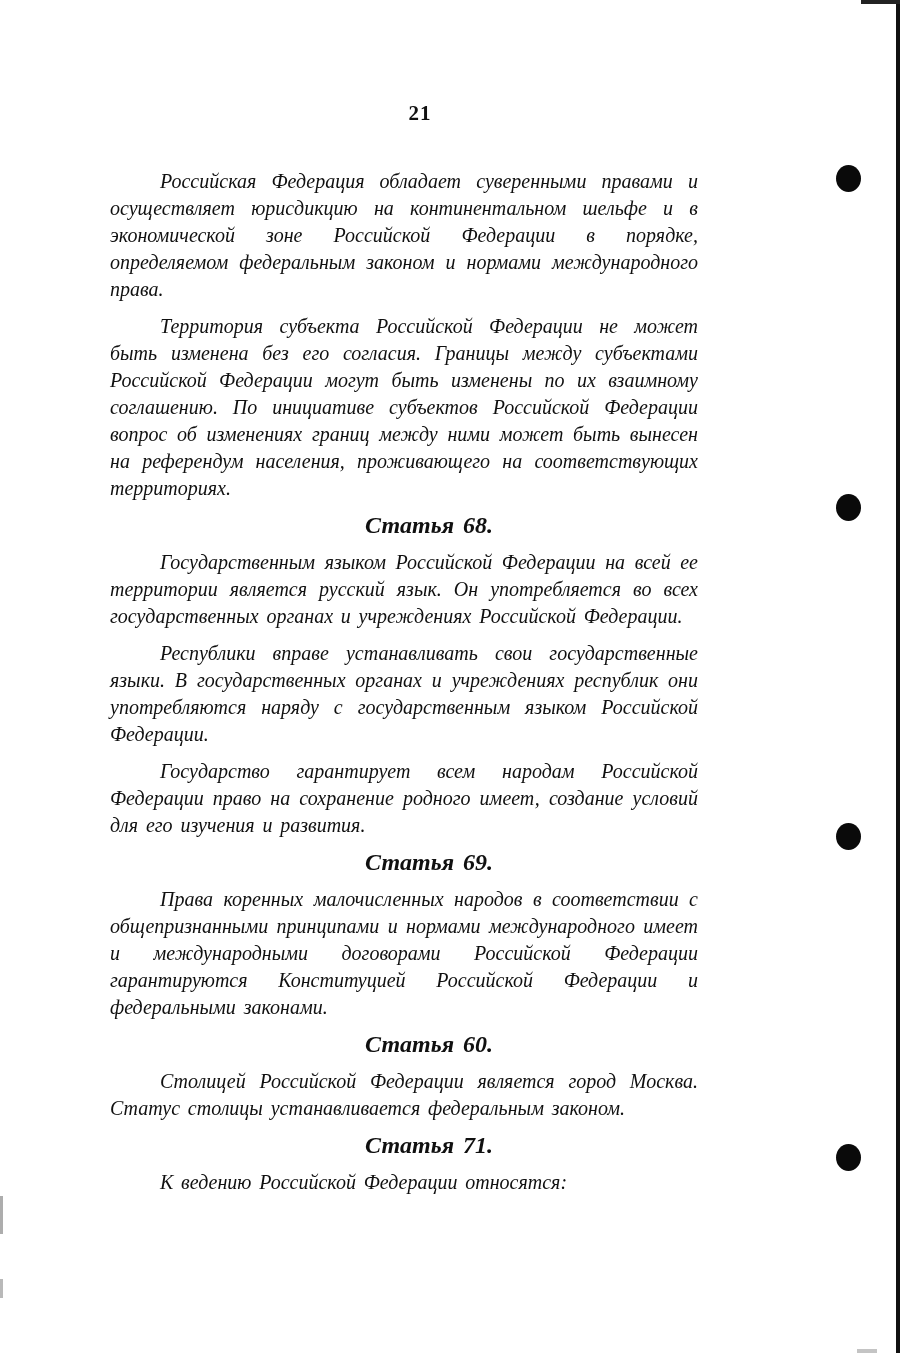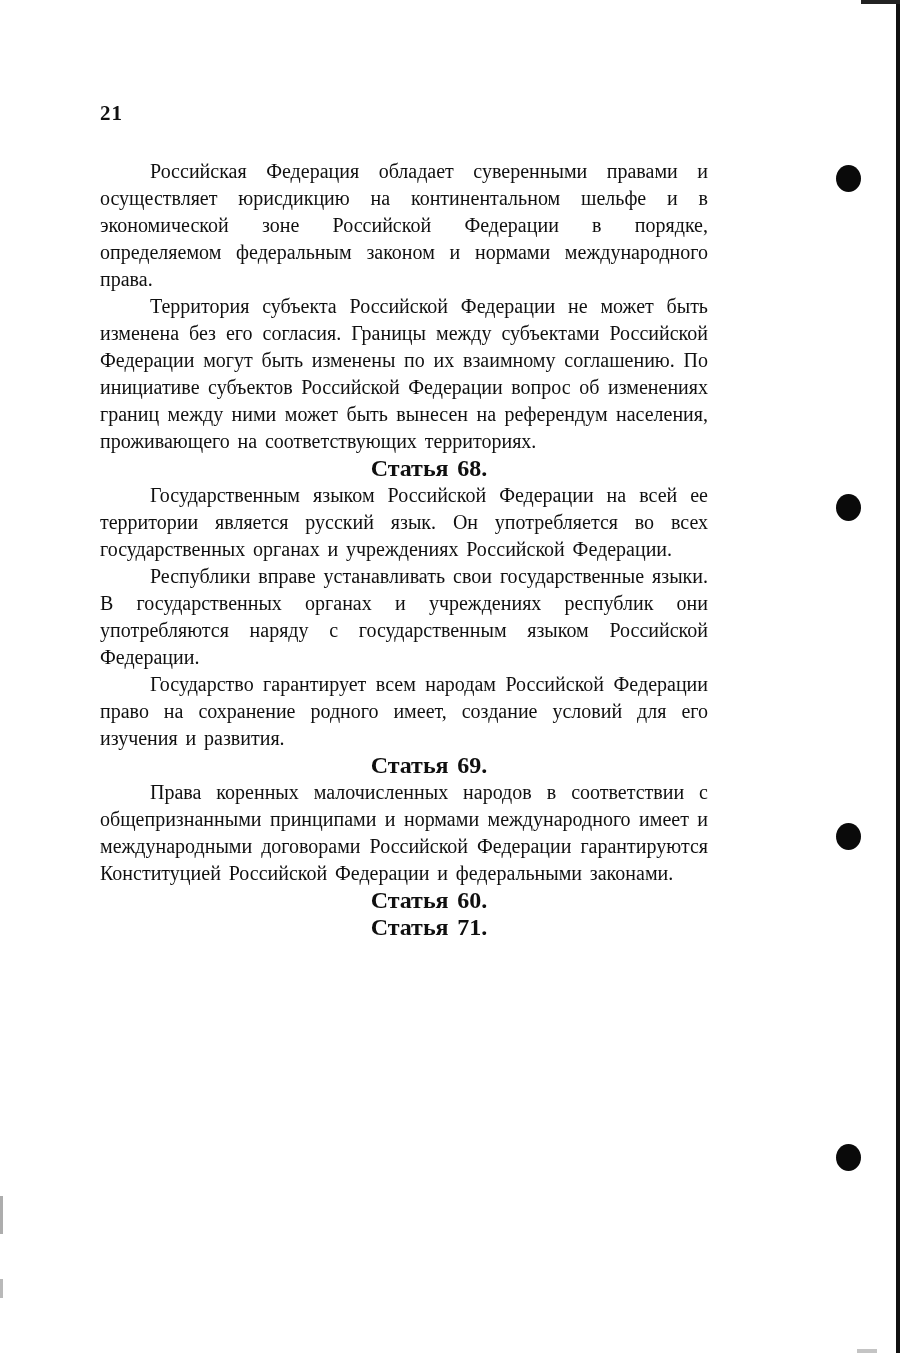--- a/index.html
+++ b/index.html
@@ -8,38 +8,39 @@
     position: relative;
     background: #ffffff;
     overflow: hidden;
     font-family: "Liberation Serif", "DejaVu Serif", serif;
     color: #101010;
   }
   .page { position: absolute; inset: 0; }
 
   .page-number {
     position: absolute;
-    top: 101px; left: 100px; width: 608px;
-    text-align: left;
+    top: 101px; left: 116px; width: 608px;
+    text-align: center;
     font-size: 21px; font-weight: bold;
     letter-spacing: 1px;
   }
 
   .text-block {
     position: absolute;
     top: 158px; left: 100px; width: 608px;
     font-size: 20px;
     line-height: 27px;
     text-align: justify;
     word-spacing: 0.14em;
   }
   .text-block p {
-    margin: 0;
+    margin: 10px;
     text-indent: 50px;
     hyphens: none;
+    font-style: italic;
   }
   .article-heading {
     margin: 22px 0 5px 0;
     text-align: center;
     font-weight: bold;
     font-size: 24px;
     text-indent: 0;
   }
 
   
@@ -89,22 +90,24 @@
 
     <p class="article-heading">Статья 68.</p>
     <p>Государственным языком Российской Федерации на всей ее территории является русский язык. Он употребляется во всех государственных органах и учреждениях Российской Федерации.</p>
     <p>Республики вправе устанавливать свои государственные языки. В государственных органах и учреждениях республик они употребляются наряду с государственным языком Российской Федерации.</p>
     <p>Государство гарантирует всем народам Российской Федерации право на сохранение родного имеет, создание условий для его изучения и развития.</p>
 
     <p class="article-heading">Статья 69.</p>
     <p>Права коренных малочисленных народов в соответствии с общепризнанными принципами и нормами международного имеет и международными договорами Российской Федерации гарантируются Конституцией Российской Федерации и федеральными законами.</p>
 
     <p class="article-heading">Статья 60.</p>
+    <p>Столицей Российской Федерации является город Москва. Статус столицы устанавливается федеральным законом.</p>
 
     <p class="article-heading">Статья 71.</p>
+    <p>К ведению Российской Федерации относятся:</p>
 
   </div>
 
   <div class="punch-hole hole-1"></div>
   <div class="punch-hole hole-2"></div>
   <div class="punch-hole hole-3"></div>
   <div class="punch-hole hole-4"></div>
 
   <div class="edge-line-right"></div>
   <div class="edge-bar-topright"></div>

